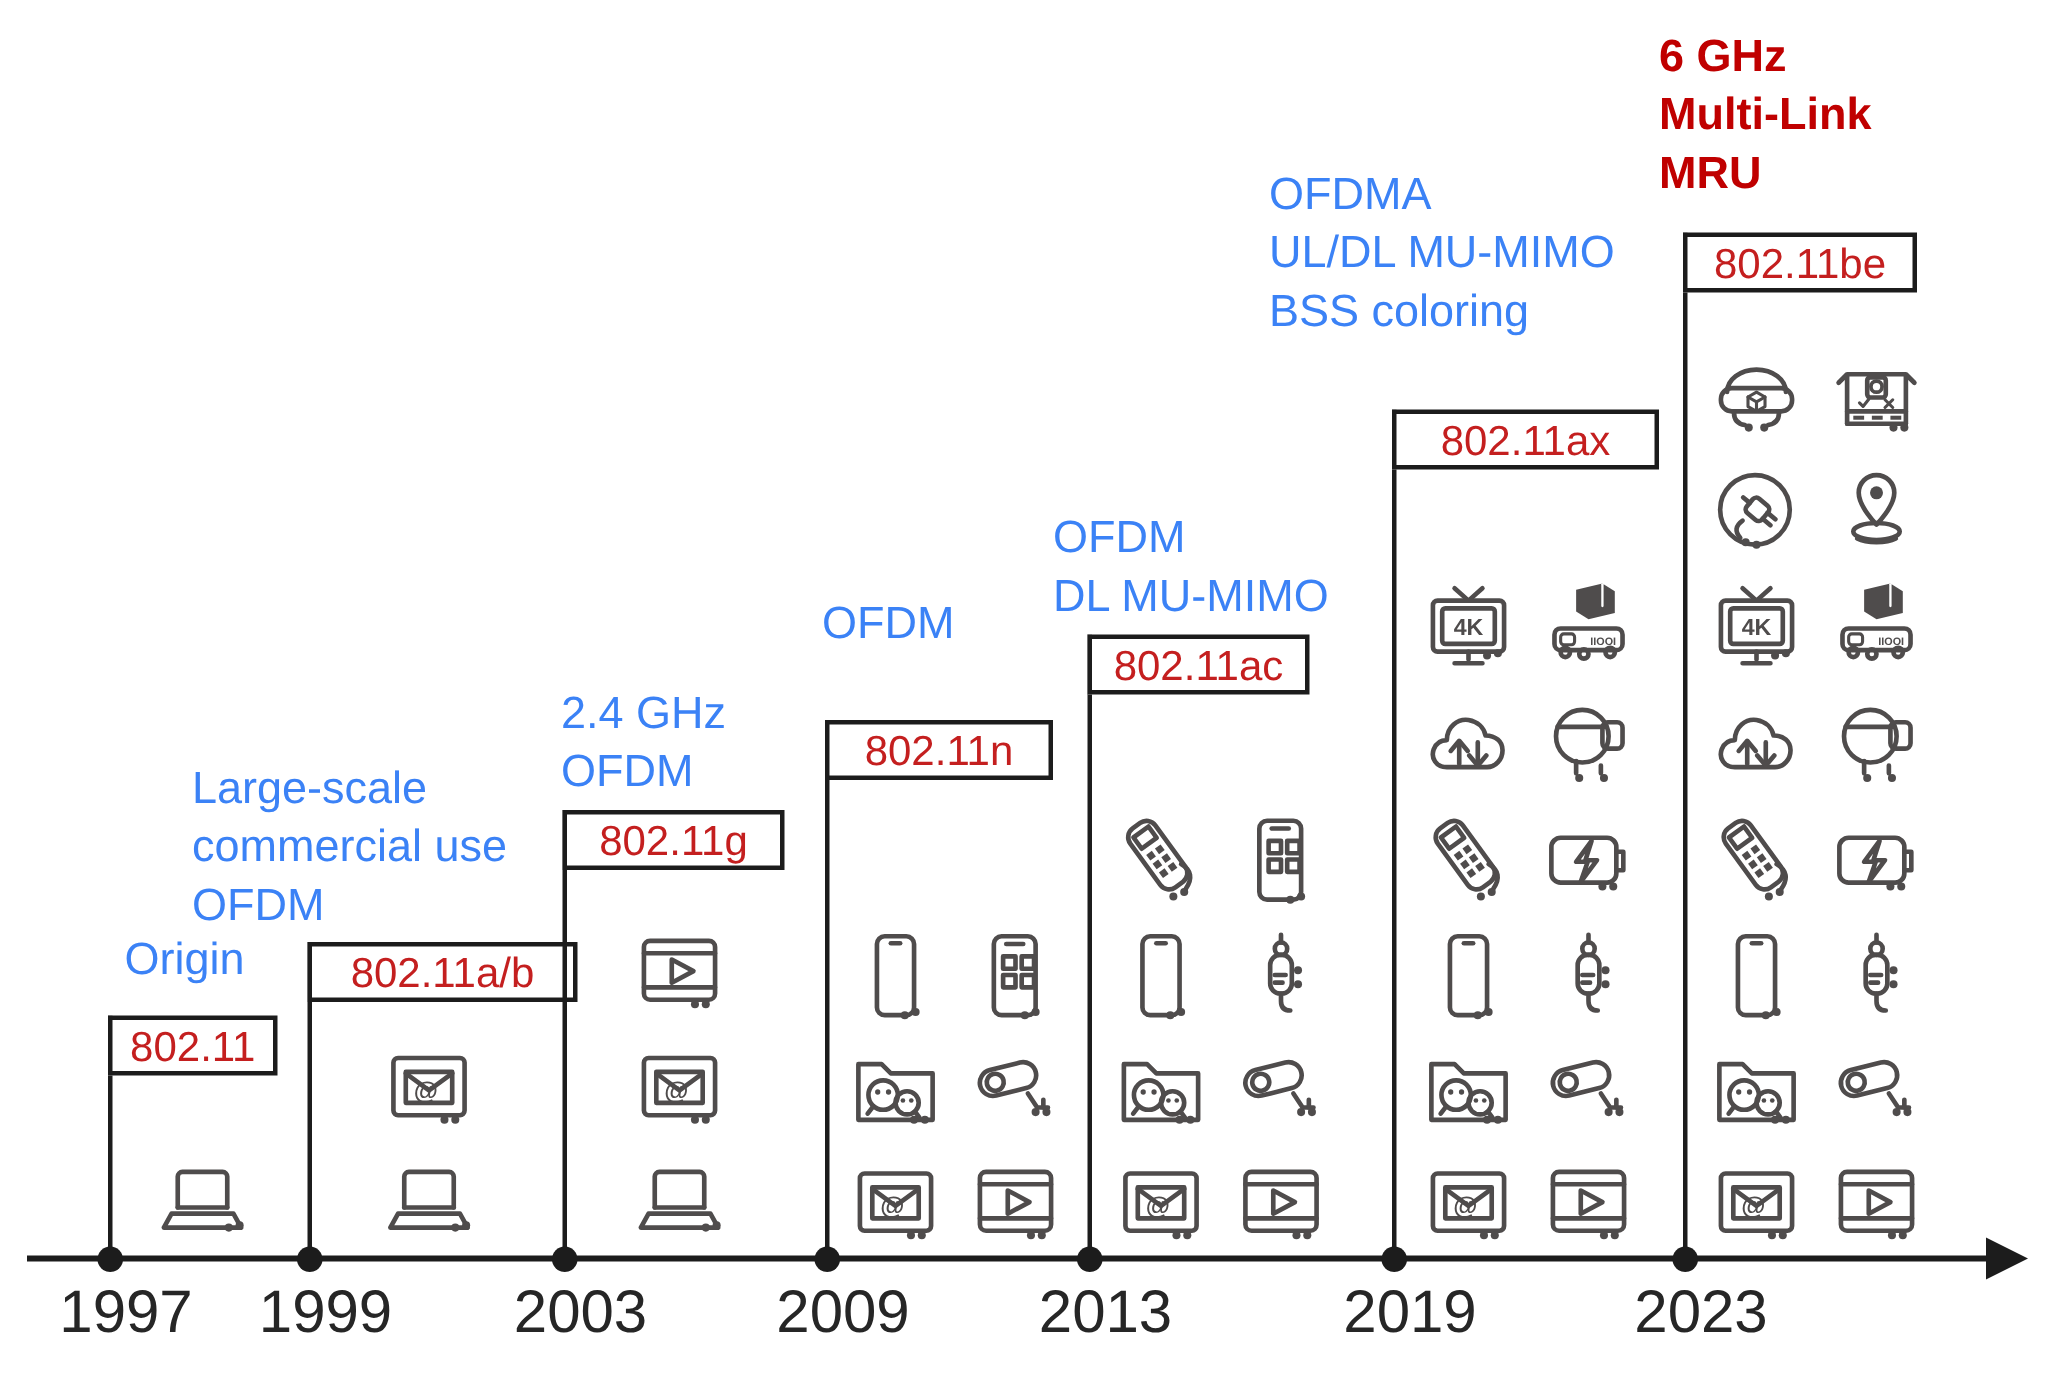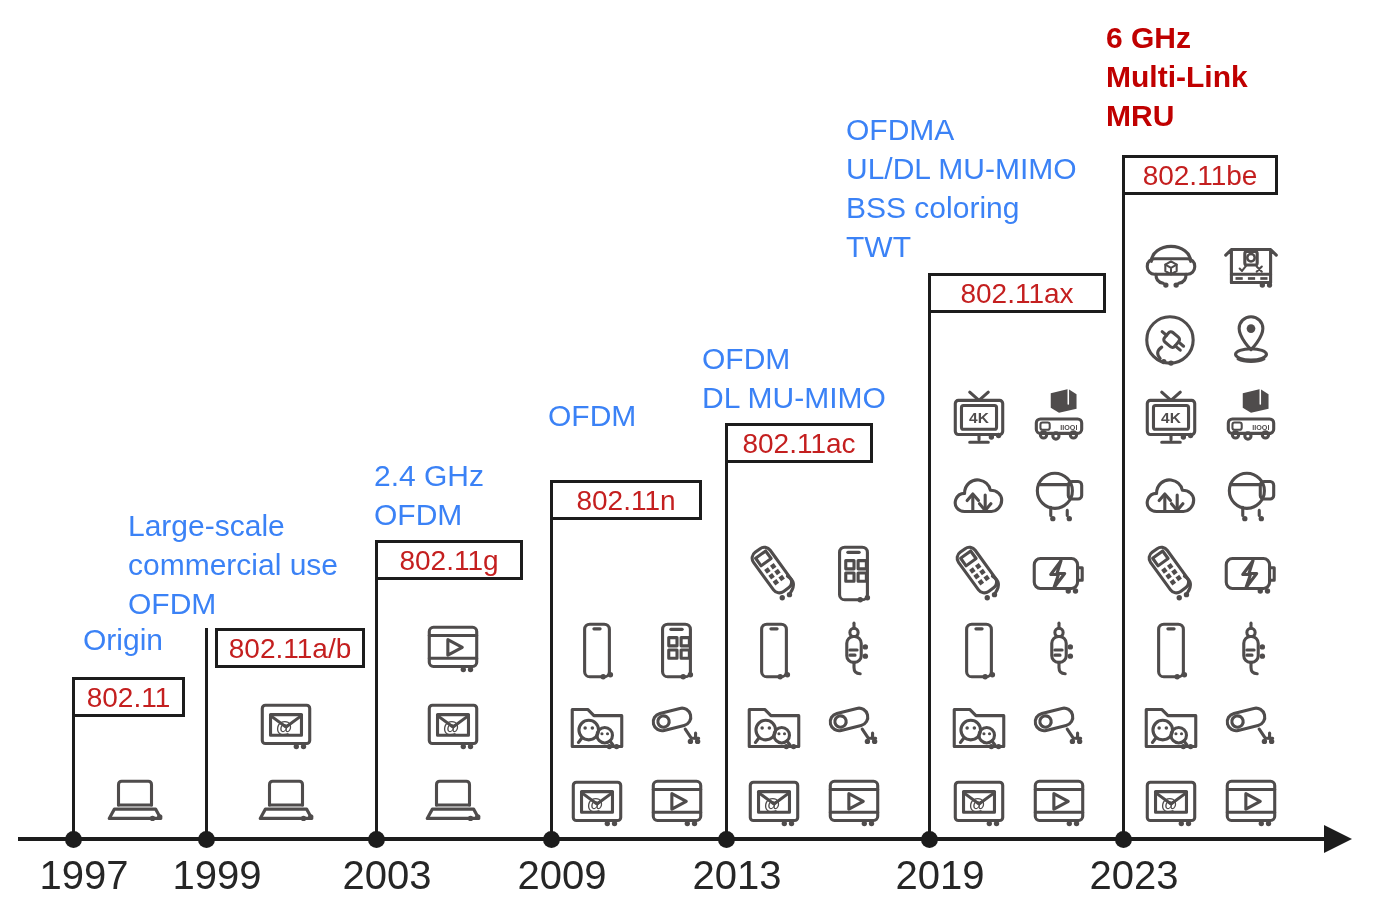--- a/index.html
+++ b/index.html
@@ -260,21 +260,21 @@
       <div class="dot" style="left: 65px;"></div>
       <div class="year" style="left: 84px;">1997</div>
     </div>
     <div class="milestone">
       <div class="pole" style="left: 205px; top: 628px; height: 212px;"></div>
       <div class="feature-text" style="left: 128px; top: 506px;">
         <div>Large-scale</div>
         <div>commercial use</div>
         <div>OFDM</div>
       </div>
-      <div class="standard-box" style="left: 215px; top: 628px; width: 150px;">
+      <div class="standard-box" style="left: 205px; top: 628px; width: 180px;">
         <span class="standard-label">802.11a/b</span>
       </div>
       <div class="icon-grid">
         <div class="icon-cell" style="left: 253px; top: 695px;">
           <svg class="ic" viewBox="0 0 64 64" aria-hidden="true">
             <use href="#sym-email-monitor-icon"></use>
           </svg>
         </div>
         <div class="icon-cell" style="left: 253px; top: 772px;">
           <svg class="ic" viewBox="0 0 64 64" aria-hidden="true">
@@ -410,21 +410,20 @@
       </div>
       <div class="dot" style="left: 718px;"></div>
       <div class="year" style="left: 737px;">2013</div>
     </div>
     <div class="milestone">
       <div class="pole" style="left: 928px; top: 273px; height: 567px;"></div>
       <div class="feature-text" style="left: 846px; top: 110px;">
         <div>OFDMA</div>
         <div>UL/DL MU-MIMO</div>
         <div>BSS coloring</div>
-        <div>TWT</div>
       </div>
       <div class="standard-box" style="left: 928px; top: 273px; width: 178px;">
         <span class="standard-label">802.11ax</span>
       </div>
       <div class="icon-grid">
         <div class="icon-cell" style="left: 946px; top: 387px;">
           <svg class="ic" viewBox="0 0 64 64" aria-hidden="true">
             <use href="#sym-tv-4k-icon"></use>
           </svg>
         </div>

